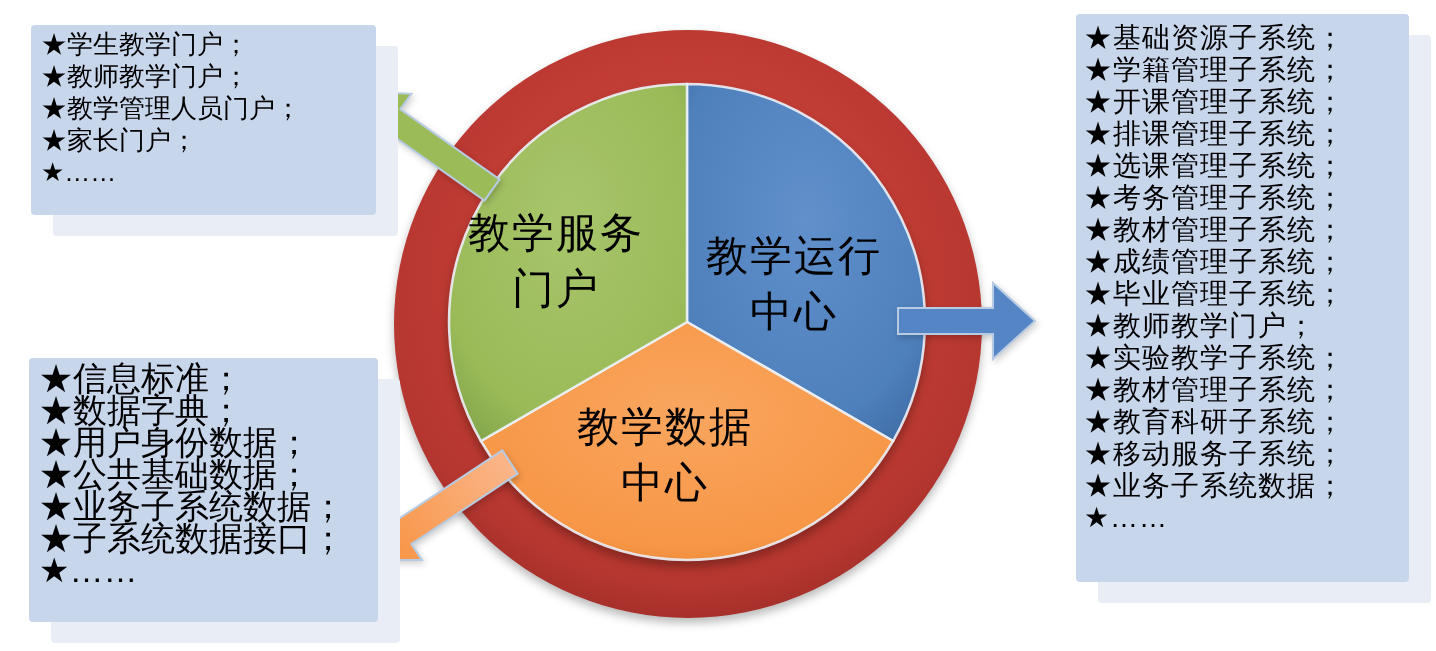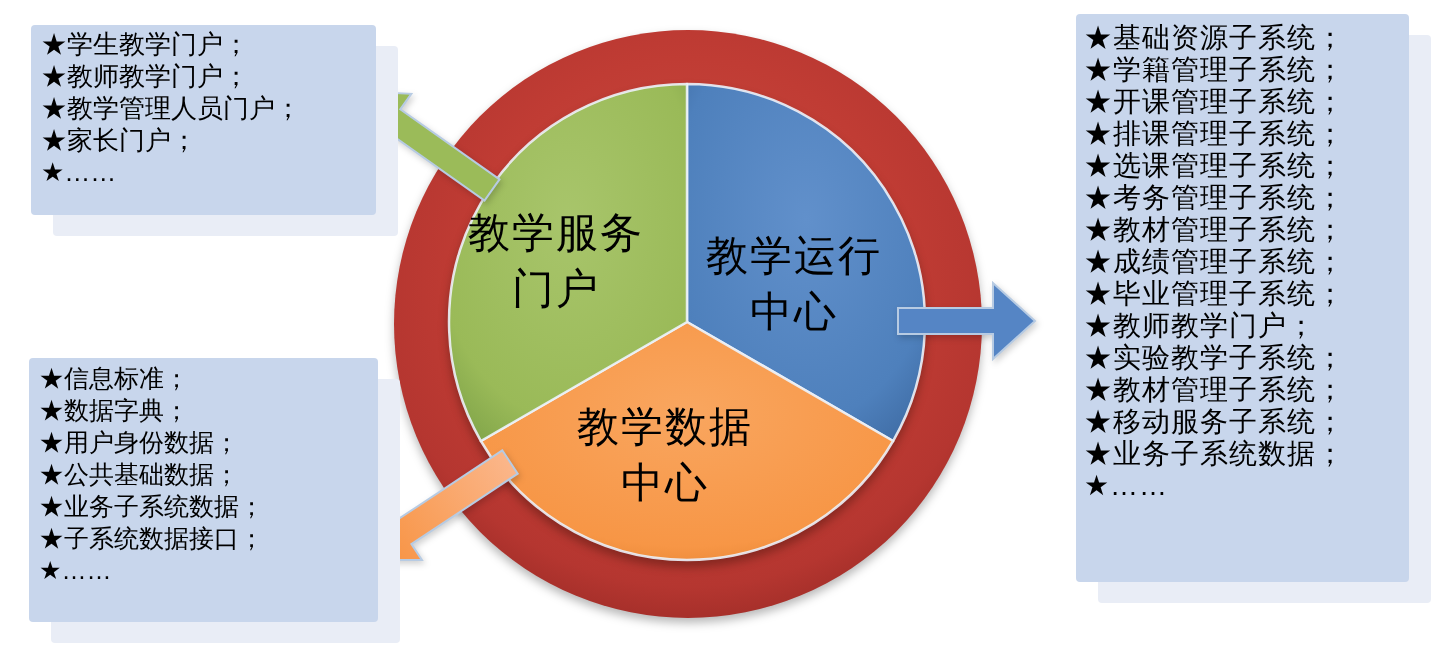--- a/index.html
+++ b/index.html
@@ -19,21 +19,21 @@
     white-space:pre-line;color:#000;
   }
   .callout{
     position:absolute;background:#C8D6EC;border-radius:4px;
     box-shadow:22px 21px 0 0 #E9EDF6;box-sizing:border-box;margin-left:24px;
   }
   .callout .li{white-space:nowrap;}
   .callout-portal{left:7px;top:25px;width:345px;height:190px;
     padding:3px 6px 0 10px;font-size:26px;line-height:32px;}
   .callout-data{left:5px;top:358px;width:349px;height:264px;
-    padding:4px 6px 0 10px;font-size:25px;line-height:32px;}
+    padding:4px 6px 0 10px;font-size:34px;line-height:32px;}
   .callout-subsystems{left:1052px;top:14px;width:333px;height:568px;
     padding:8px 2px 16px 8px;font-size:28px;line-height:32px;letter-spacing:1px;}
 </style>
 </head>
 <body>
 
 <div class="stage">
 
   <svg class="wheel-svg" width="1436" height="651" viewBox="0 0 1436 651">
     <defs>
@@ -115,19 +115,20 @@
         <div class="li">★开课管理子系统；</div>
         <div class="li">★排课管理子系统；</div>
         <div class="li">★选课管理子系统；</div>
         <div class="li">★考务管理子系统；</div>
         <div class="li">★教材管理子系统；</div>
         <div class="li">★成绩管理子系统；</div>
         <div class="li">★毕业管理子系统；</div>
         <div class="li">★教师教学门户；</div>
         <div class="li">★实验教学子系统；</div>
         <div class="li">★教材管理子系统；</div>
+        <div class="li">★教育科研子系统；</div>
         <div class="li">★移动服务子系统；</div>
         <div class="li">★业务子系统数据；</div>
         <div class="li">★……</div>
       </div>
   </div>
 
 </div>
 
 </body></html>

